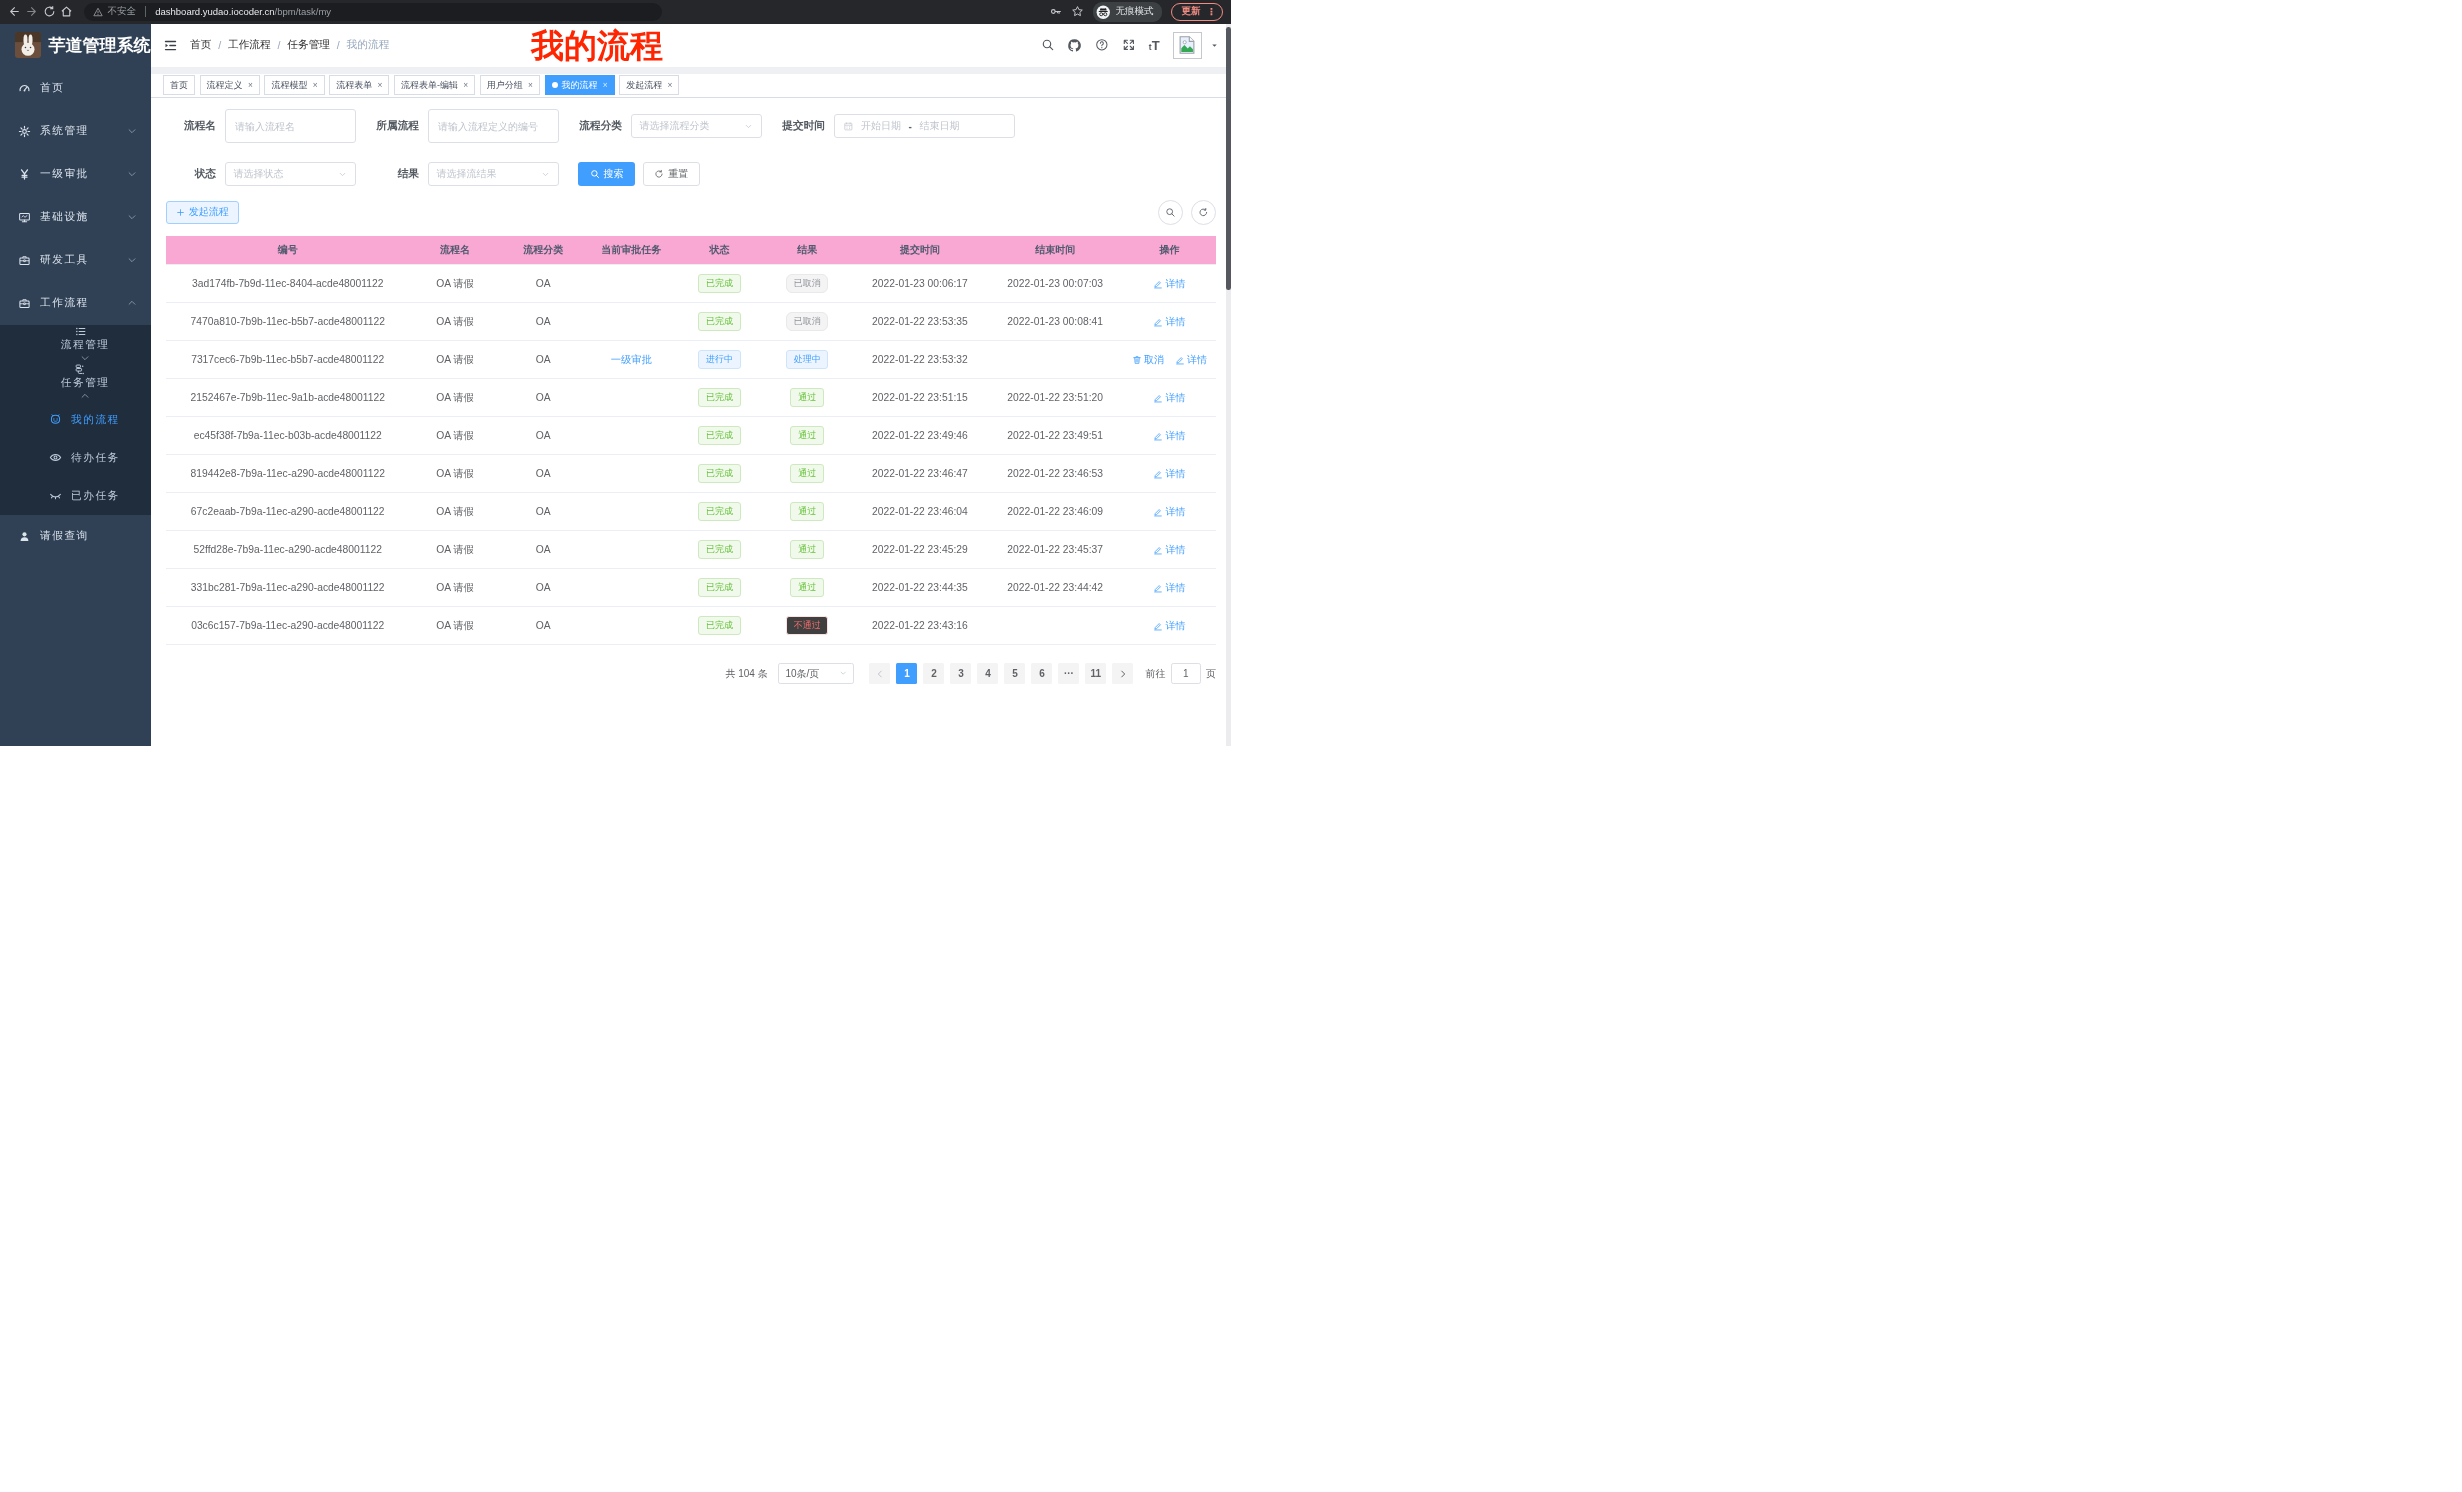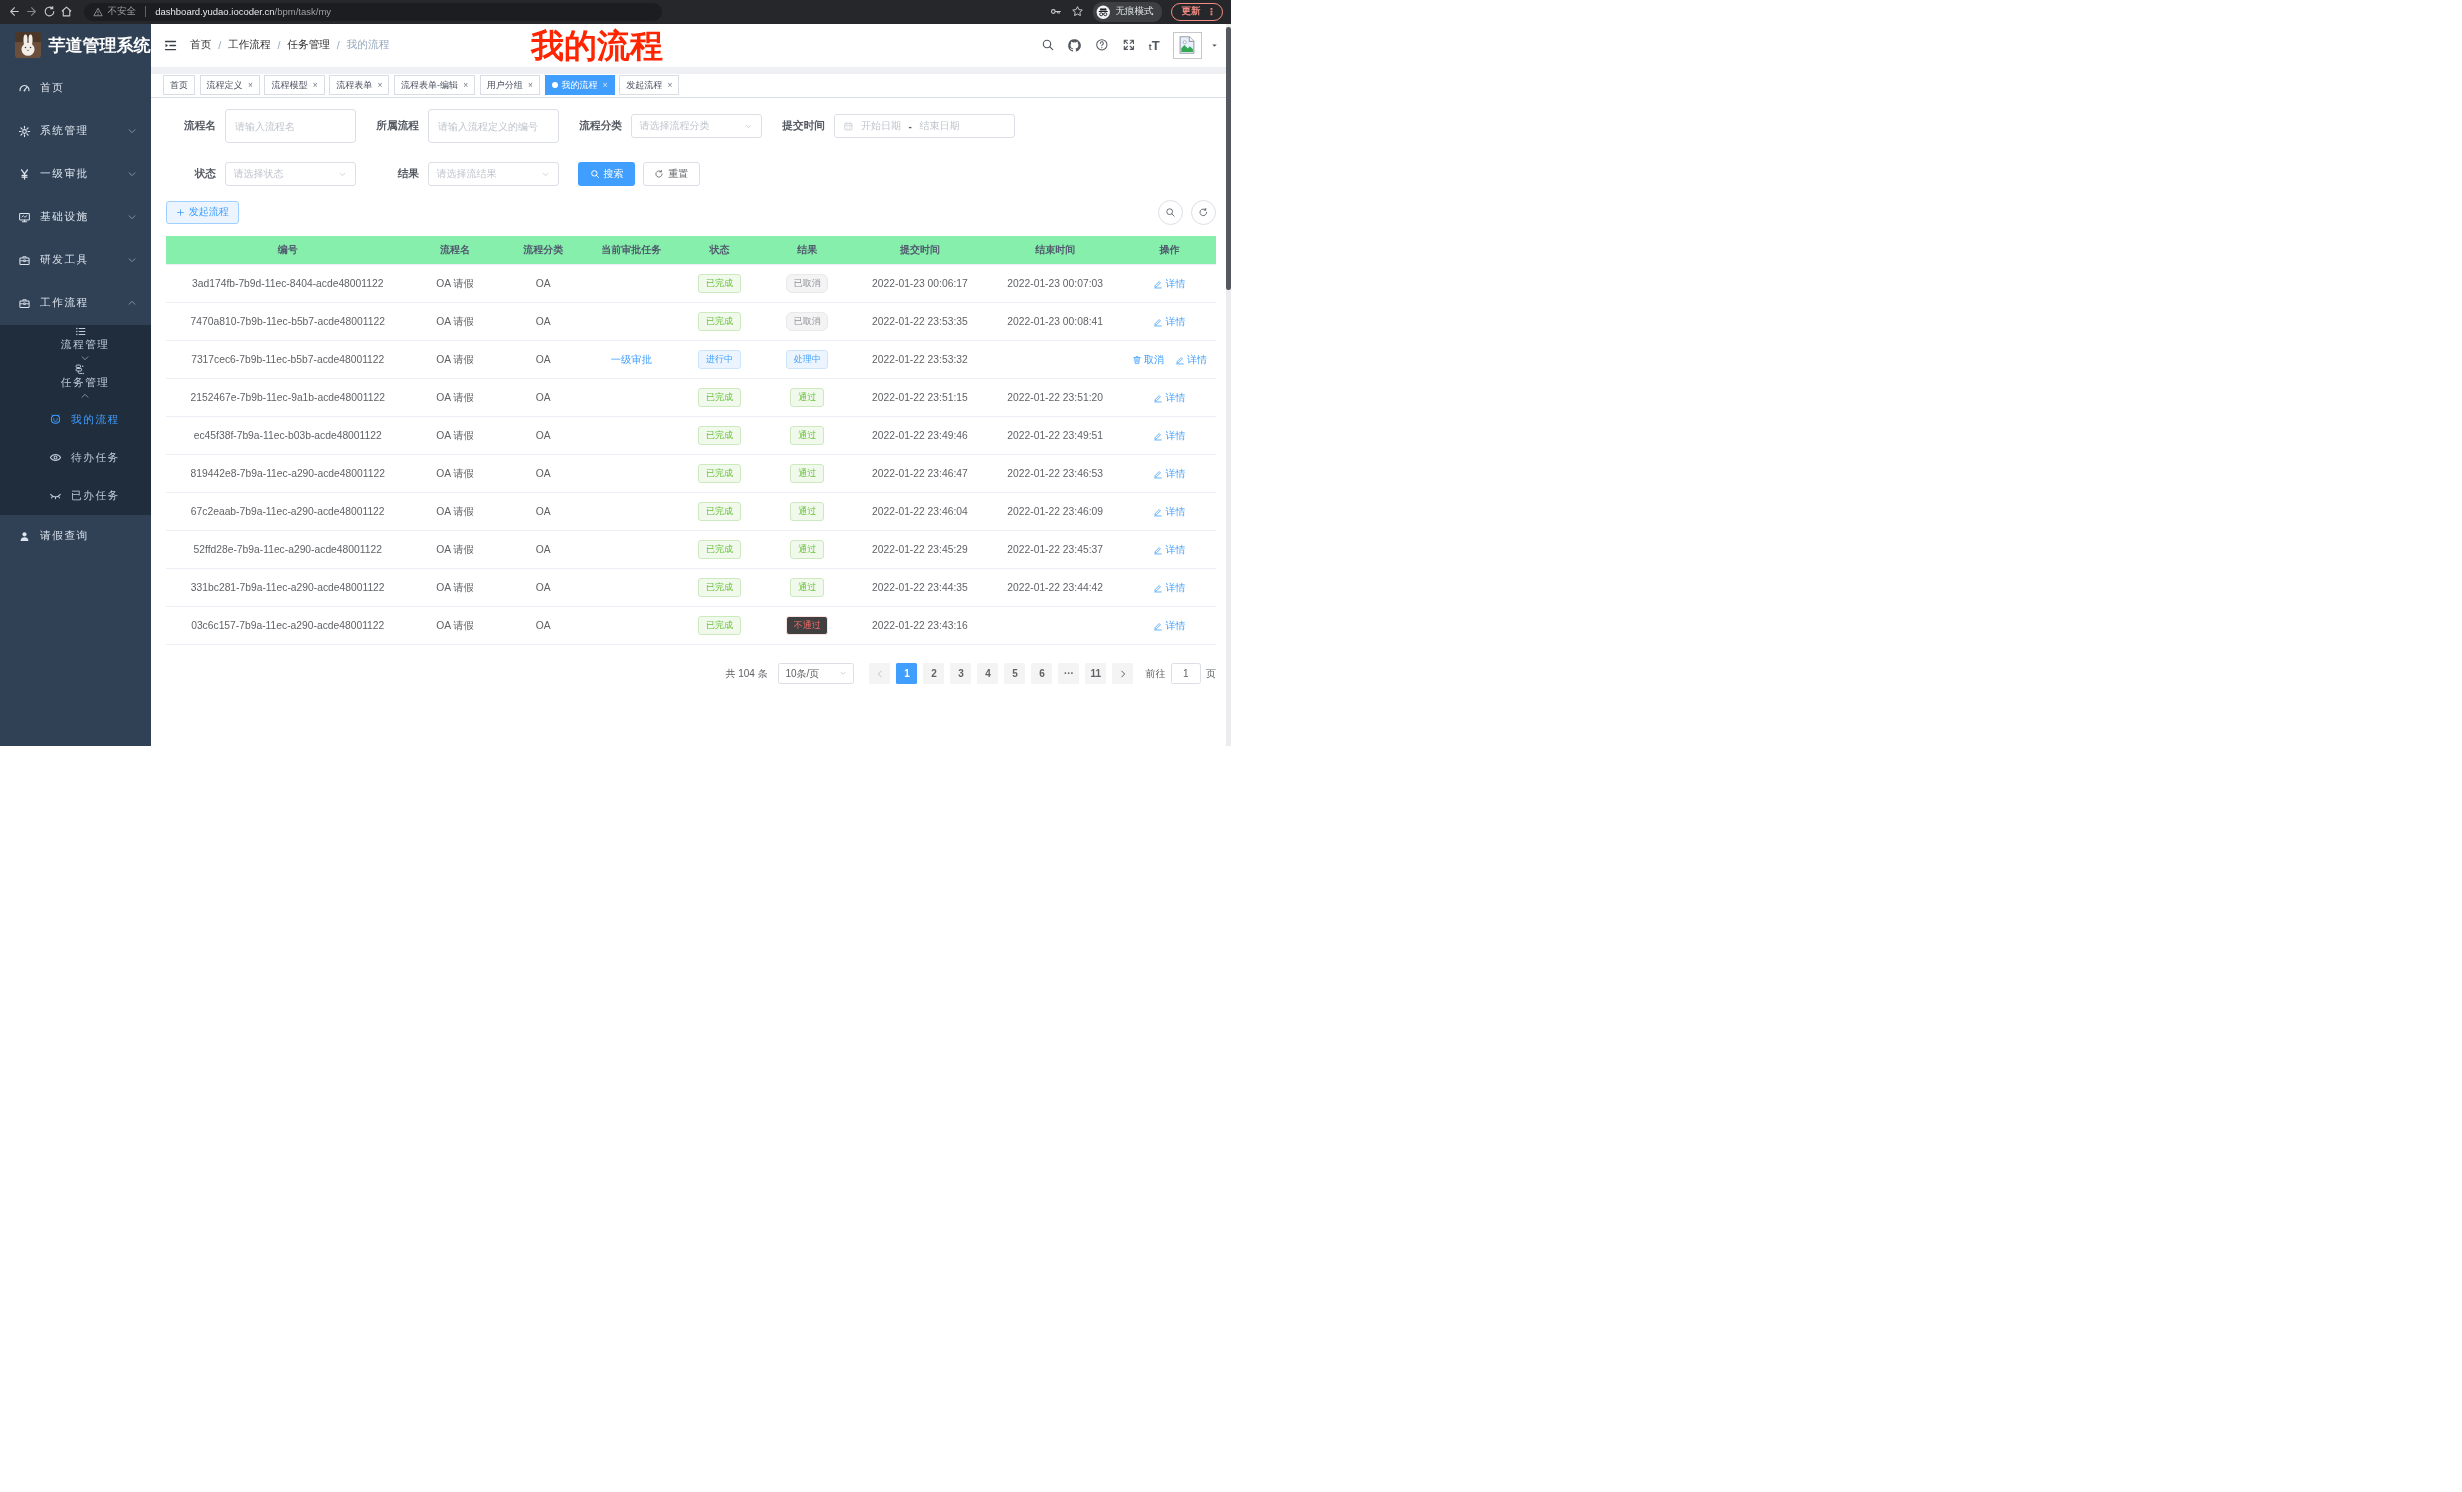--- a/index.html
+++ b/index.html
@@ -85,21 +85,21 @@
   
   .toolbar{display:flex;align-items:center;padding:0 15px;margin:1.5px 0 10.7px;}
   .btn-create{height:23px;background:#ecf5ff;border:0.8px solid #9fd0ff;color:#409eff;border-radius:3px;display:inline-flex;align-items:center;gap:3.8px;font-size:10px;padding:0 9px;cursor:pointer;}
   .btn-create .bic{width:9px;height:9px;}
   .tool-right{margin-left:auto;display:flex;align-items:center;}
   .circle-btn{width:25px;height:25px;border-radius:50%;border:0.8px solid #dcdfe6;background:#fff;color:#5a5e66;display:flex;align-items:center;justify-content:center;margin-left:8.4px;cursor:pointer;}
   .circle-btn .bic{width:10.7px;height:10.7px;}
 
   
   table.grid{border-collapse:collapse;table-layout:fixed;margin:0 15px;width:1050px;}
-  .grid th{height:29px;background:#86efac;color:#515a6e;font-size:10px;font-weight:700;text-align:center;border-bottom:0.8px solid #ebeef5;padding:0 3px;white-space:nowrap;}
+  .grid th{height:29px;background:#f9a8d4;color:#515a6e;font-size:10px;font-weight:700;text-align:center;border-bottom:0.8px solid #ebeef5;padding:0 3px;white-space:nowrap;}
   .grid td{height:38px;border-bottom:0.8px solid #ebeef5;font-size:10.3px;color:#606266;text-align:center;padding:0 3px;white-space:nowrap;overflow:hidden;}
   .tag{display:inline-block;height:19px;line-height:17.5px;padding:0 6.8px;border-radius:3px;font-size:9px;border:0.8px solid transparent;}
   .tag-success{color:#67c23a;background:#f0f9eb;border-color:#cde9be;}
   .tag-info{color:#909399;background:#f4f4f5;border-color:#e9e9eb;border-radius:6px;}
   .tag-primary{color:#409eff;background:#ecf5ff;border-color:#cde4fb;}
   .tag-danger{color:#f56c6c;background:#404040;border-color:#fde2e2;}
   .task-link{color:#409eff;cursor:pointer;}
   .alink{color:#409eff;font-size:10px;display:inline-flex;align-items:center;gap:2.3px;margin:0 5.3px;cursor:pointer;text-decoration:none;}
   .alink .aic{width:10px;height:10px;}
 

